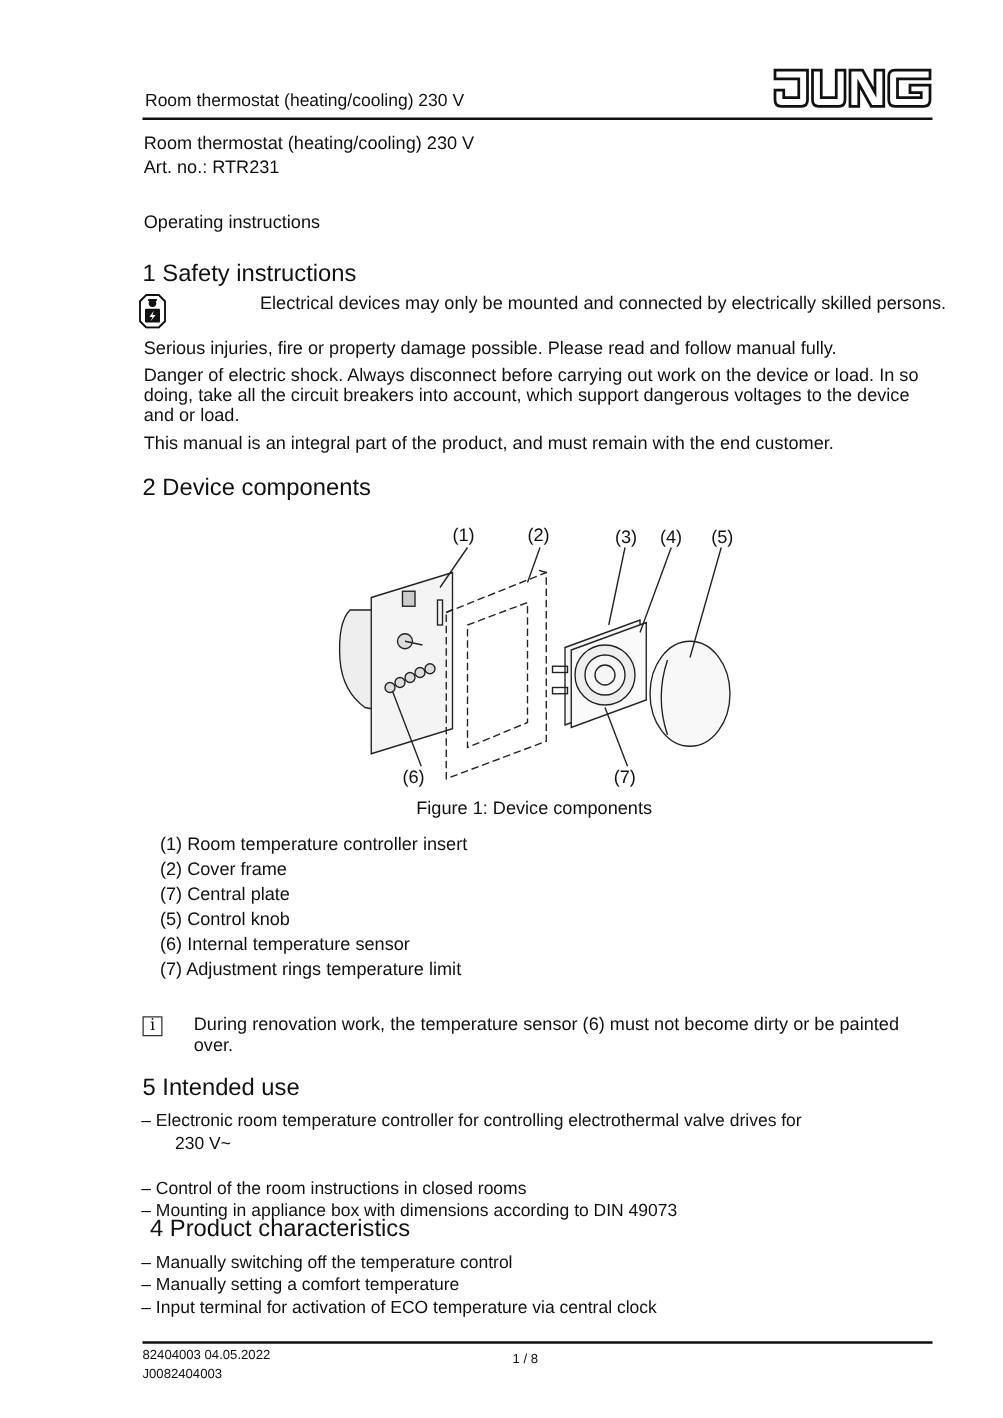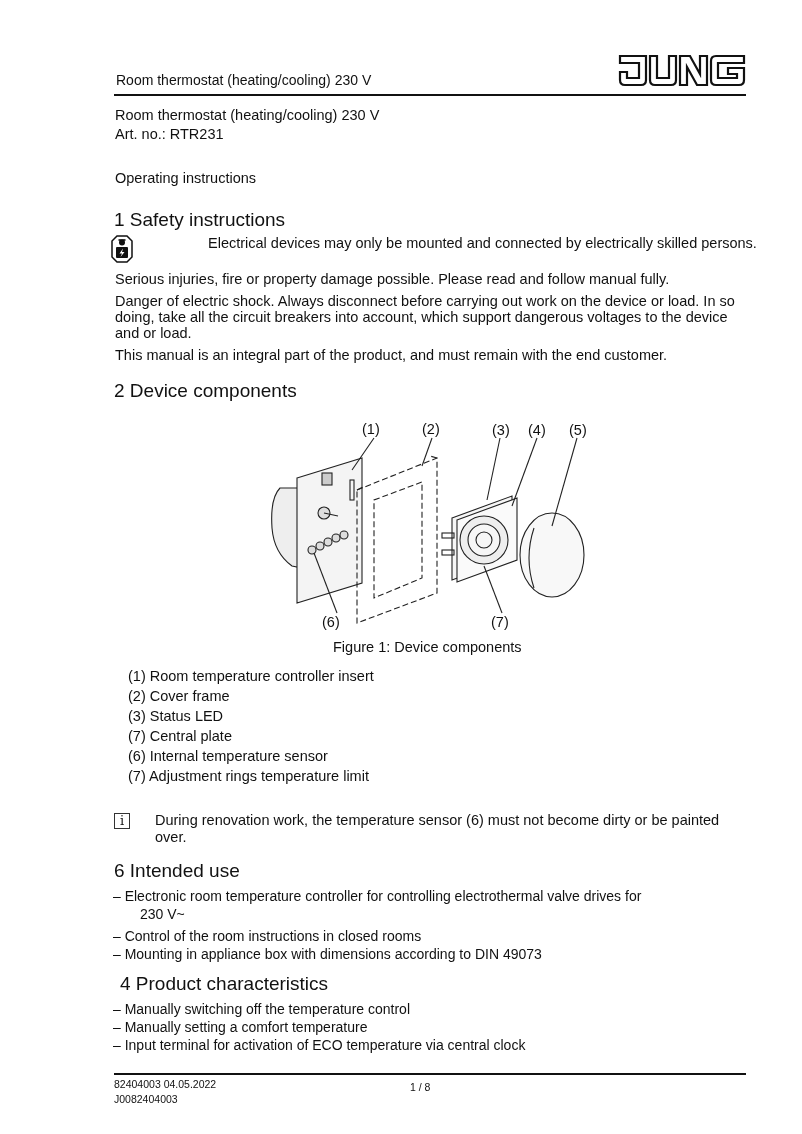--- a/index.html
+++ b/index.html
@@ -108,33 +108,33 @@
   <span class="abs fig-label" style="left:266px; top:4px;">(4)</span>
   <span class="abs fig-label" style="left:307px; top:4px;">(5)</span>
   <span class="abs fig-label" style="left:60px; top:196px;">(6)</span>
   <span class="abs fig-label" style="left:229px; top:196px;">(7)</span>
 </div>
 <div class="abs t14" style="left:333px; top:638px;">Figure 1: Device components</div>
 
 <div class="abs list" style="top:666px;">
   <div>(1) Room temperature controller insert</div>
   <div>(2) Cover frame</div>
-  <div>(3) Status LED</div>
   <div>(7) Central plate</div>
+  <div>(5) Control knob</div>
   <div>(6) Internal temperature sensor</div>
   <div>(7) Adjustment rings temperature limit</div>
 </div>
 
 <div class="abs" style="left:114px; top:813px; width:16px; height:16px; border:1px solid #333; box-sizing:border-box; font-family:'DejaVu Serif', serif; font-size:13px; line-height:14px; text-align:center;">i</div>
 <div class="abs" style="left:155px; top:812px; width:590px; font-size:14.5px; line-height:17px;">During renovation work, the temperature sensor (6) must not become dirty or be painted over.</div>
 
-<div class="abs h2" style="left:114px; top:860px;">6 Intended use</div>
+<div class="abs h2" style="left:114px; top:860px;">5 Intended use</div>
 <div class="abs dash-list" style="top:887px;">
   <div>– Electronic room temperature controller for controlling electrothermal valve drives for</div>
-  <div class="indent" style="margin-bottom:4px;">230 V~</div>
+  <div class="indent" style="margin-bottom:18px;">230 V~</div>
   <div>– Control of the room instructions in closed rooms</div>
   <div>– Mounting in appliance box with dimensions according to DIN 49073</div>
 </div>
 
 <div class="abs h2" style="left:120px; top:973px;">4 Product characteristics</div>
 <div class="abs dash-list" style="top:1000px;">
   <div>– Manually switching off the temperature control</div>
   <div>– Manually setting a comfort temperature</div>
   <div>– Input terminal for activation of ECO temperature via central clock</div>
 </div>

